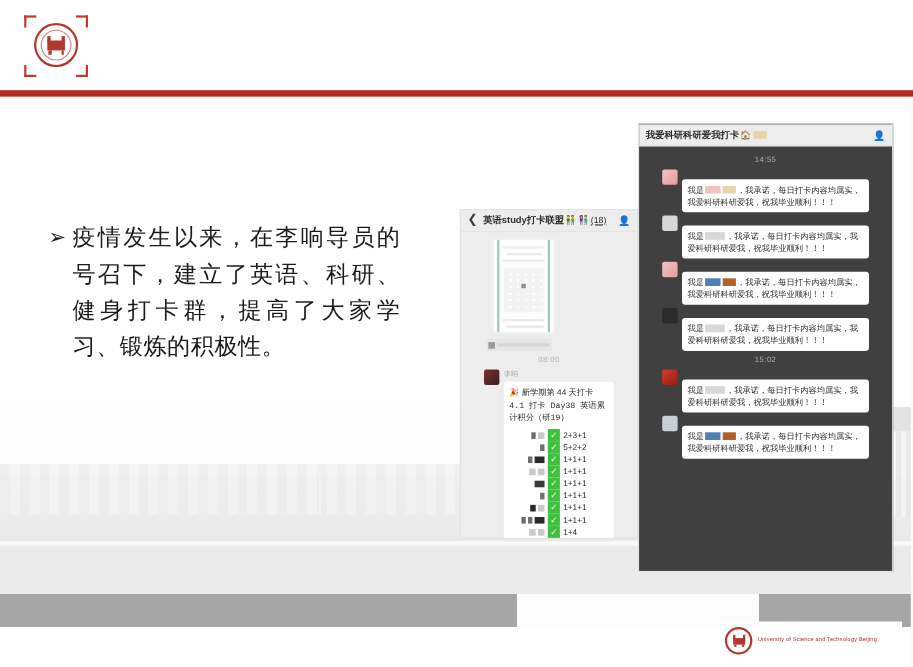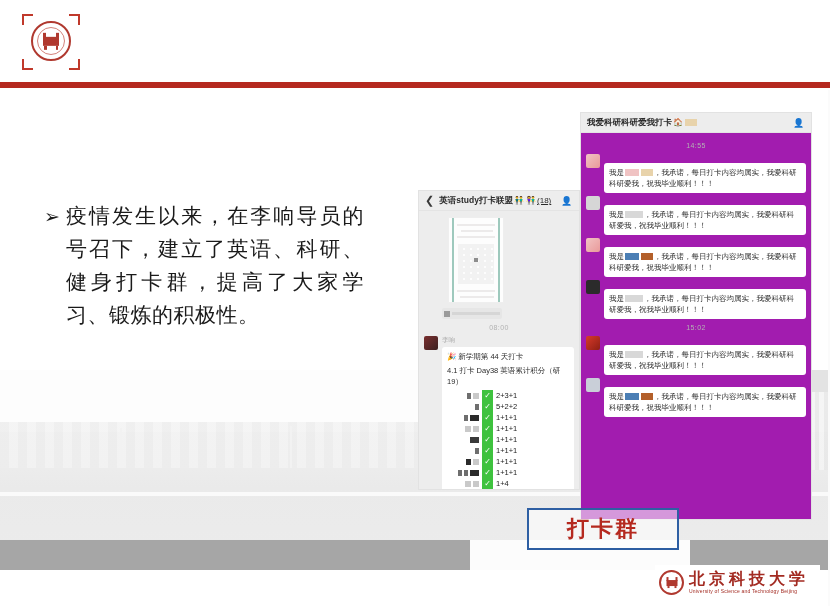--- a/index.html
+++ b/index.html
@@ -138,21 +138,21 @@
 
   
   .phone {
     position:absolute;
     background:#ededed;
     z-index: 6;
     overflow:hidden;
     border:1px solid #e2e2e2;
   }
   .phone-mid { left:418px; top:190px; width:162px; height:300px; }
-  .phone-right { left:580px; top:112px; width:232px; height:408px; background:#a21caf; }
+  .phone-right { left:580px; top:112px; width:232px; height:408px; background:#404040; }
 
   .ph-header {
     position:relative; height:20px; background:#ededed;
     display:flex; align-items:center; padding:0 6px;
     border-bottom:1px solid #e4e4e4;
   }
   .ph-back {
     font-size:11px; color:#3a3a3a; margin-right:5px; line-height:1;
   }
   .ph-title {
@@ -193,21 +193,21 @@
     position:absolute; left:50%; top:40px; width:4px; height:4px;
     margin-left:-2px; background:#8d8d8d;
   }
   .img-btn {
     margin:5px 0 0 18px; width:60px; height:11px; background:#e6e6e6;
     border-radius:2px; display:flex; align-items:center; padding:0 2px;
   }
   .img-btn .sq { width:6px;height:6px;background:#9a9a9a;margin-right:2px; }
   .img-btn .ln { flex:1;height:3px;background:#d6d6d6; }
 
-  .msg-row { display:flex; align-items:flex-start; margin:3px 0; }
+  .msg-row { display:flex; align-items:flex-start; margin:3px 16px; }
   .avatar { width:14px;height:14px;border-radius:2px;flex:0 0 auto;margin-right:4px; }
   .avatar.dark { background:linear-gradient(135deg,#7a2f2f,#3b2020); }
   .avatar.pink { background:linear-gradient(135deg,#f2c4c4,#e99a9a); }
   .avatar.gray { background:#d6d6d6; }
   .avatar.red  { background:linear-gradient(135deg,#d83a2a,#8e1f14); }
   .avatar.blk  { background:#2b2b2b; }
   .avatar.blue { background:#c9cfd8; }
   .msg-col { flex:1; min-width:0; }
   .sender { font-size:6.5px; color:#a9a9a9; margin-bottom:2px; }
   .bubble {
@@ -365,21 +365,21 @@
       <div class="ts">08:00</div>
 
       <div class="msg-row">
         <div class="avatar dark"></div>
         <div class="msg-col">
           <div class="sender">李响</div>
           <div class="bubble wide">
             <div class="bubble-line">
               <span class="bubble-emoji">🎉</span><span>新学期第 44 天打卡</span>
             </div>
-            <div class="bubble-line" style="margin-top:3px;">4.1 打卡 Day38 英语累计积分（研19）</div>
+            <div class="bubble-line" style="margin-top:3px;font-family:Liberation Mono, monospace;">4.1 打卡 Day38 英语累计积分（研19）</div>
             <div class="score-list">
               <div class="score-item">
                 <span class="score-name">
                     <i class="nm s"></i>
                     <i class="nm m"></i>
                   </span>
                 <span class="check">✓</span>
                 <span class="score-val">2+3+1</span>
               </div>
               <div class="score-item">
@@ -508,34 +508,30 @@
         <div class="avatar blue"></div>
         <div class="msg-col">
           <div class="sender">&nbsp;</div>
           <div class="bubble wide"><span>我是</span><span class="redact blue"></span><span class="redact orange"></span><span>，我承诺，每日打卡内容均属实，我爱科研科研爱我，祝我毕业顺利！！！</span></div>
         </div>
       </div>
 
     </div>
   </div>
 
-  <div class="callout">
-    <span>打卡群</span>
-  </div>
 
   <div class="footer-logo">
     <div class="footer-seal">
       <div class="ding">
         <div class="b"></div>
           <div class="el"></div>
           <div class="er"></div>
         <div class="ll"></div>
           <div class="lr"></div>
       </div>
     </div>
     <div class="footer-names">
-      <div class="footer-cn">北京科技大学</div>
       <div class="footer-en">University of Science and Technology Beijing</div>
     </div>
   </div>
 
   <div class="edge-right"></div>
 </div>
 
 </body></html>

